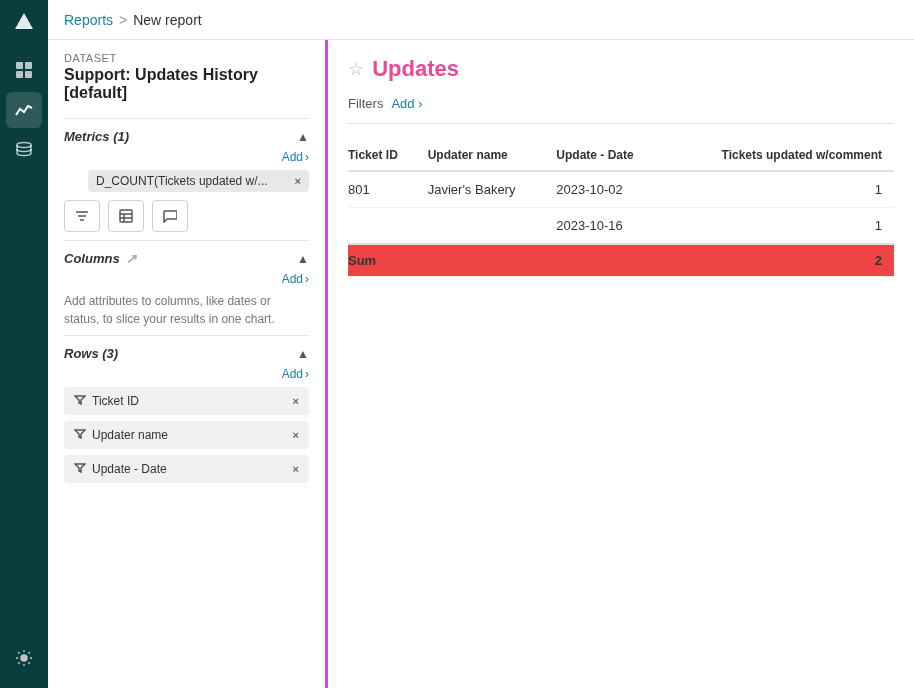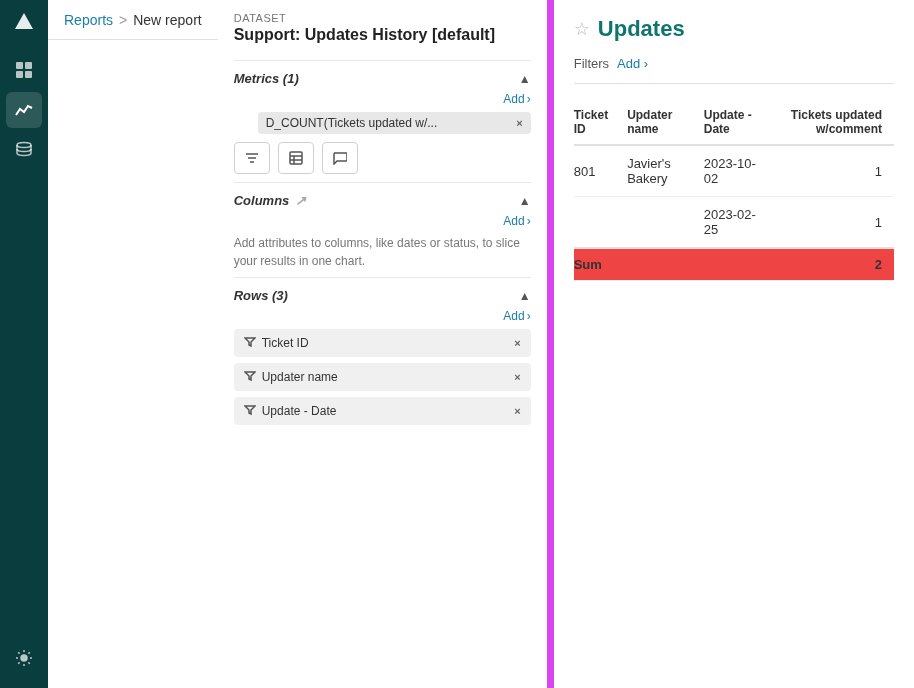--- a/index.html
+++ b/index.html
@@ -34,21 +34,21 @@
       cursor: pointer;
       color: rgba(255,255,255,0.7);
     }
     .sidebar-icon.active { background: rgba(255,255,255,0.15); color: #fff; }
     .sidebar-spacer { flex: 1; }
 
     
     .main-content {
       flex: 1;
       display: flex;
-      flex-direction: row;
+      flex-direction: column;
       overflow: hidden;
     }
 
     
     .breadcrumb-bar {
       height: 40px;
       border-bottom: 1px solid #e0e0e0;
       display: flex;
       align-items: center;
       padding: 0 16px;
@@ -61,23 +61,23 @@
 
     
     .content-area {
       display: flex;
       flex: 1;
       overflow: hidden;
     }
 
     
     .left-panel {
-      width: 336px;
+      width: 280px;
       flex-shrink: 0;
-      border-right: 7px solid #d946ef;
+      border-right: 3px solid #d946ef;
       overflow-y: auto;
       padding: 12px 16px;
     }
 
     .dataset-section {
       margin-bottom: 16px;
     }
     .dataset-label {
       font-size: 11px;
       color: #777;
@@ -212,21 +212,21 @@
       margin-bottom: 14px;
     }
     .star-icon {
       color: #bbb;
       font-size: 18px;
       cursor: pointer;
     }
     .report-title {
       font-size: 22px;
       font-weight: 600;
-      color: #0f766e;
+      color: #ec4899;
     }
 
     .filters-row {
       display: flex;
       align-items: center;
       gap: 8px;
       margin-bottom: 16px;
       padding-bottom: 12px;
       border-bottom: 1px solid #e0e0e0;
     }
@@ -450,21 +450,21 @@
         <tbody>
           <tr>
             <td>801</td>
             <td>Javier's Bakery</td>
             <td>2023-10-02</td>
             <td>1</td>
           </tr>
           <tr>
             <td></td>
             <td></td>
-            <td>2023-02-25</td>
+            <td>2023-10-16</td>
             <td>1</td>
           </tr>
           <tr class="sum-row">
             <td>Sum</td>
             <td></td>
             <td></td>
             <td>2</td>
           </tr>
         </tbody>
       </table>

